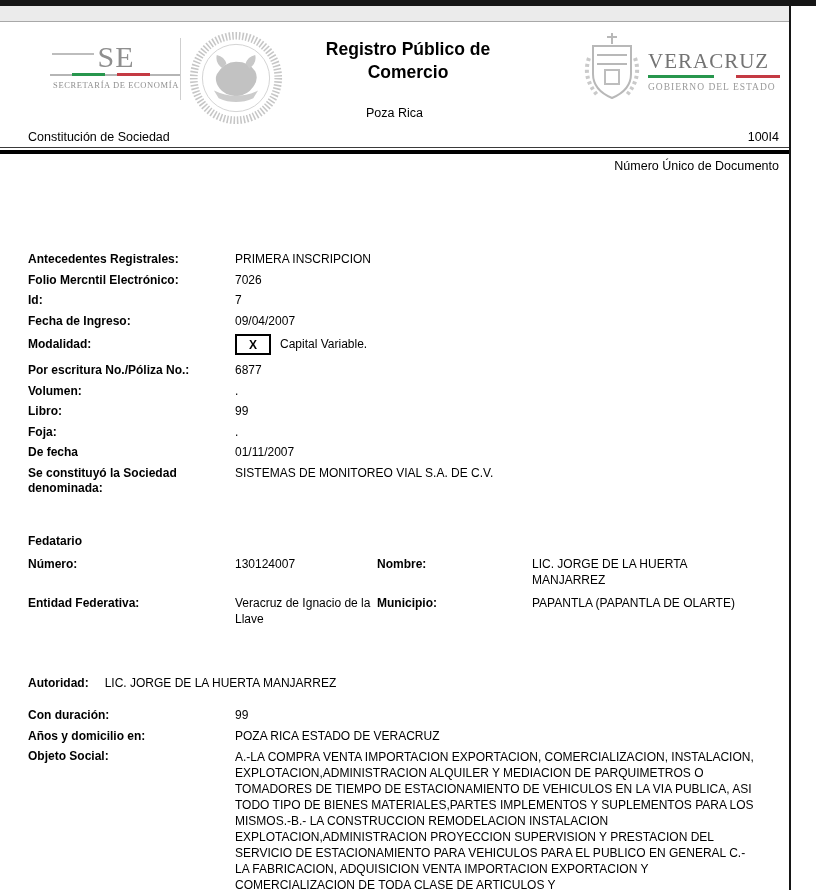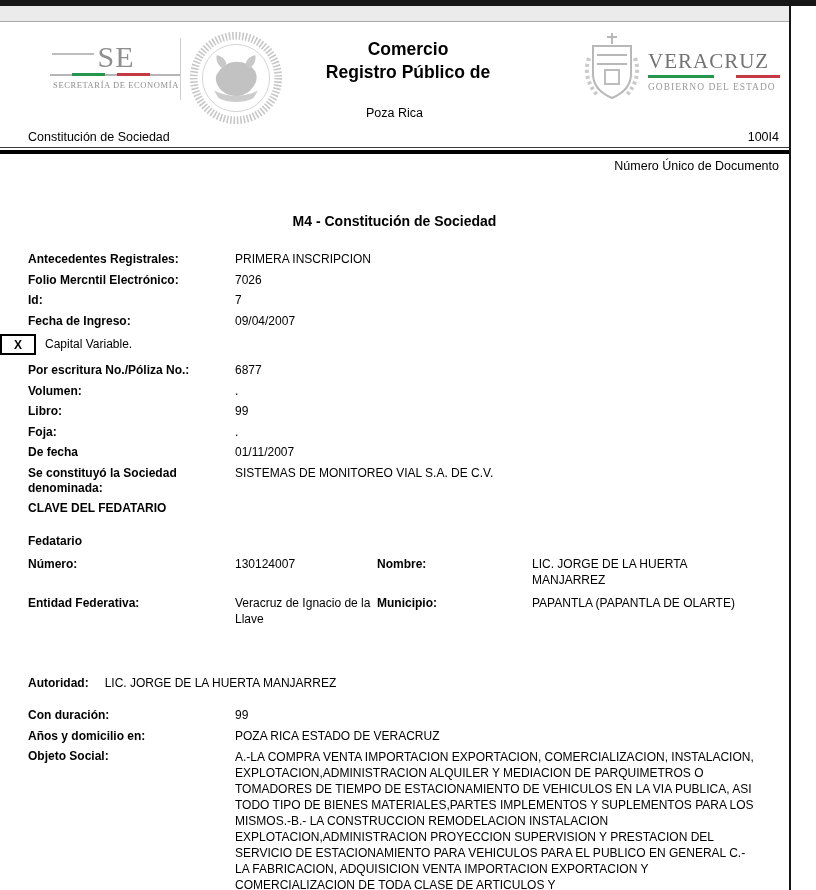--- a/index.html
+++ b/index.html
@@ -96,22 +96,22 @@
       <svg width="96" height="96" viewBox="0 0 100 100">
         <circle cx="50" cy="50" r="44" fill="none" stroke="#c6c6c6" stroke-width="8" stroke-dasharray="1.6 1.9"></circle>
         <circle cx="50" cy="50" r="35" fill="none" stroke="#d2d2d2" stroke-width="1"></circle>
         <path d="M30 46 q8 -13 20 -13 q14 0 20 10 q4 8 -2 16 q-6 9 -18 10 q-12 -1 -17 -8 q-6 -8 -3 -15z" fill="#c2c2c2"></path>
         <path d="M27 63 q23 11 46 0 l-5 8 q-18 8 -36 0z" fill="#cccccc"></path>
         <path d="M36 40 q-8 -6 -6 -14 q8 2 10 9z M64 40 q8 -6 6 -14 q-8 2 -10 9z" fill="#c8c8c8"></path>
       </svg>
     </div>
 
     <div class="doc-title">
+      <div>Registro Público de</div>
       <div>Comercio</div>
-      <div>Registro Público de</div>
     </div>
 
     <div class="vz-crest">
       <svg width="58" height="78" viewBox="0 0 58 78">
         <g stroke="#b8b8b8" fill="none" stroke-width="2">
           <path d="M10 16 h38 v28 q0 16 -19 24 q-19 -8 -19 -24 z"></path>
           <path d="M29 3 v11 M24 7 h10"></path>
           <path d="M14 25 h30 M14 34 h30"></path>
         </g>
         <rect x="22" y="40" width="14" height="14" fill="none" stroke="#bdbdbd" stroke-width="2"></rect>
@@ -135,41 +135,41 @@
   <div class="band">
     <div class="band-row">
       <span>Constitución de Sociedad</span>
       <span>100I4</span>
     </div>
     <div class="rule-thin"></div>
     <div class="rule-thick"></div>
     <div class="band-caption">Número Único de Documento</div>
   </div>
 
-  <div class="m4">M4 - Constitución de Sociedad</div>
 
   <div class="sec1">
     <div class="frow">
       <div class="flabel">Antecedentes Registrales:</div>
       <div class="fvalue">PRIMERA INSCRIPCION</div>
     </div>
     <div class="frow">
       <div class="flabel">Folio Mercntil Electrónico:</div>
       <div class="fvalue">7026</div>
     </div>
     <div class="frow">
       <div class="flabel">Id:</div>
       <div class="fvalue">7</div>
     </div>
     <div class="frow">
       <div class="flabel">Fecha de Ingreso:</div>
       <div class="fvalue">09/04/2007</div>
     </div>
 
     <div class="mod-row">
+      <div class="mod-label">Modalidad:</div>
       <div class="chk">X</div>
       <div>Capital Variable.</div>
     </div>
 
     <div class="frow">
       <div class="flabel">Por escritura No./Póliza No.:</div>
       <div class="fvalue">6877</div>
     </div>
     <div class="frow">
       <div class="flabel">Volumen:</div>
@@ -185,21 +185,20 @@
     </div>
     <div class="frow">
       <div class="flabel">De fecha</div>
       <div class="fvalue">01/11/2007</div>
     </div>
     <div class="frow">
       <div class="flabel">Se constituyó la Sociedad denominada:</div>
       <div class="fvalue">SISTEMAS DE MONITOREO VIAL S.A. DE C.V.</div>
     </div>
 
-    <div class="clave">CLAVE DEL FEDATARIO</div>
   </div>
 
   <div class="sec2">
     <div class="fed-heading">Fedatario</div>
     <div class="grid-row">
       <div class="c1">Número:</div>
       <div class="c2">130124007</div>
       <div class="c3">Nombre:</div>
       <div class="c4">LIC. JORGE DE LA HUERTA MANJARREZ</div>
     </div>

